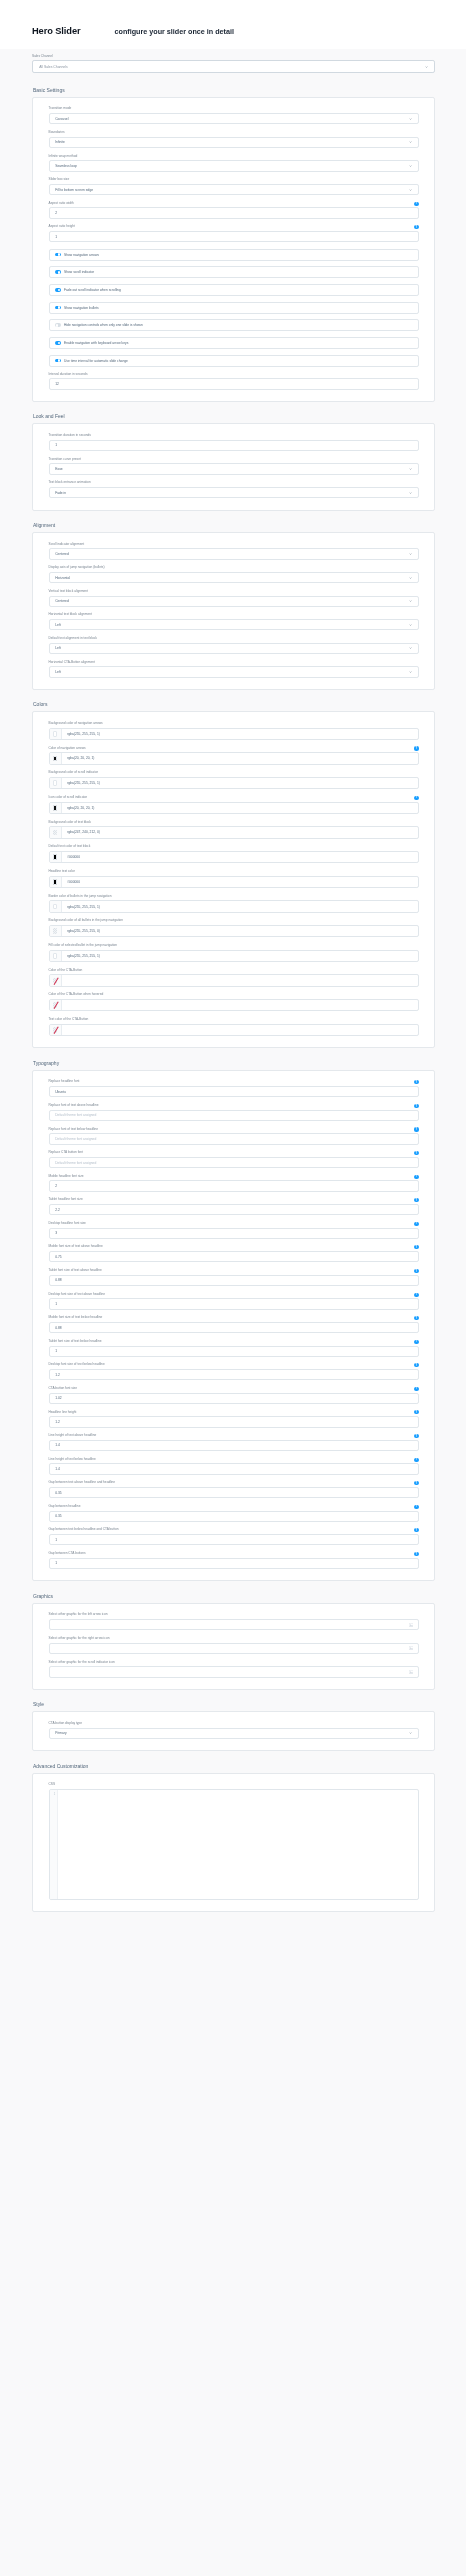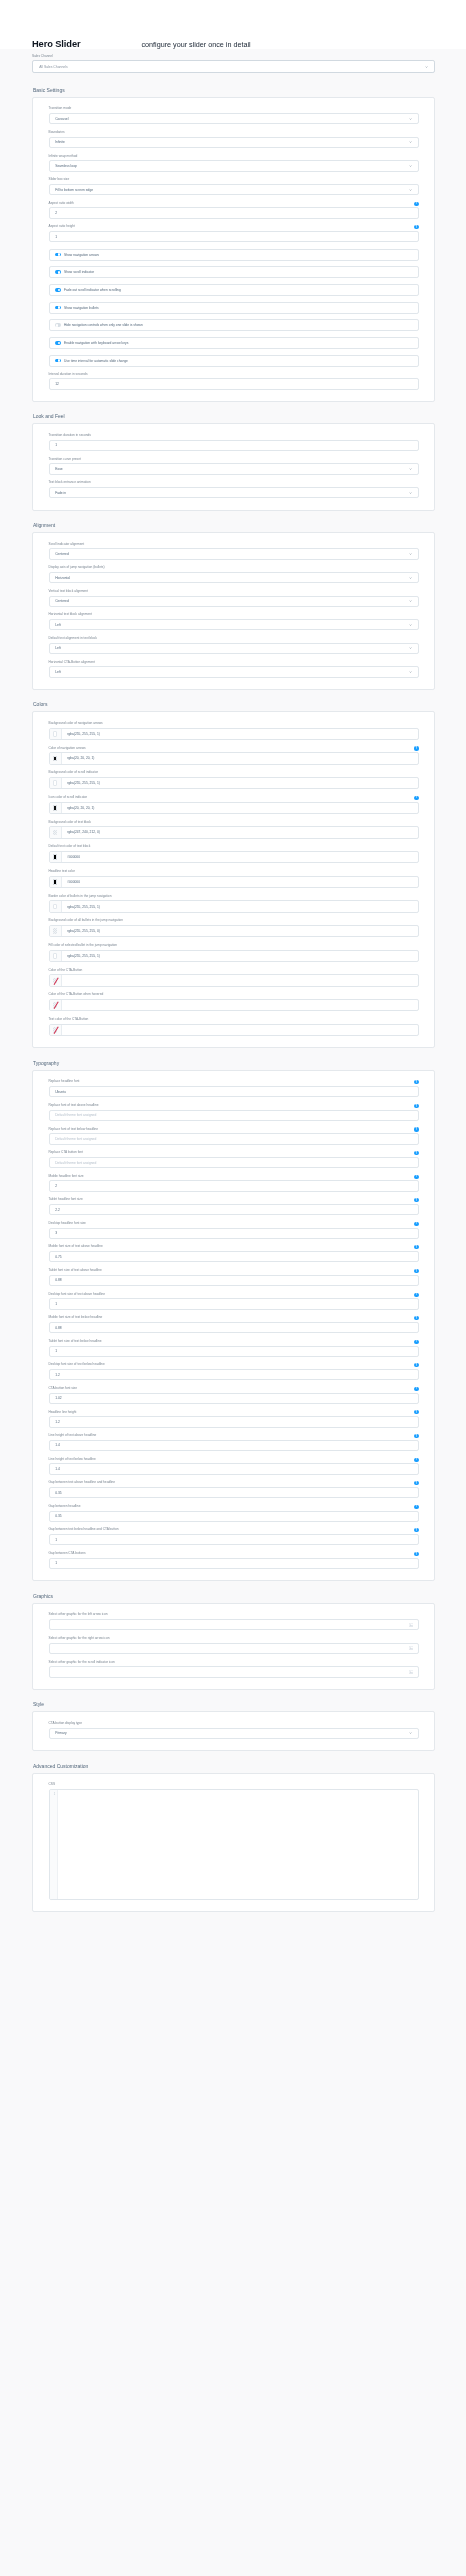--- a/index.html
+++ b/index.html
@@ -7,36 +7,36 @@
     width: 467px;
     background: #f9f9fa;
     font-family: "Liberation Sans", sans-serif;
     color: #52667a;
   }
   body { padding-bottom: 20.6px; }
 
   
   .page-header {
     display: flex;
-    align-items: flex-end;
+    align-items: center;
     padding: 13.4px 32px 0 32px;
     background: #ffffff;
     height: 49px;
   }
   .page-title {
     font-size: 9.3px;
     font-weight: bold;
     color: #0f1620;
     letter-spacing: -0.1px;
   }
   .page-subtitle {
     font-size: 7.2px;
     color: #1a2533;
-    margin-left: 61px;
-    font-weight: normal;
+    margin-left: 34px;
+    font-weight: bold;
   }
 
   
   .channel-bar {
     padding: 5.2px 32px 13.4px 32px;
     background: #f9f9fa;
   }
   .channel-label {
     font-size: 3.2px;
     color: #798490;

